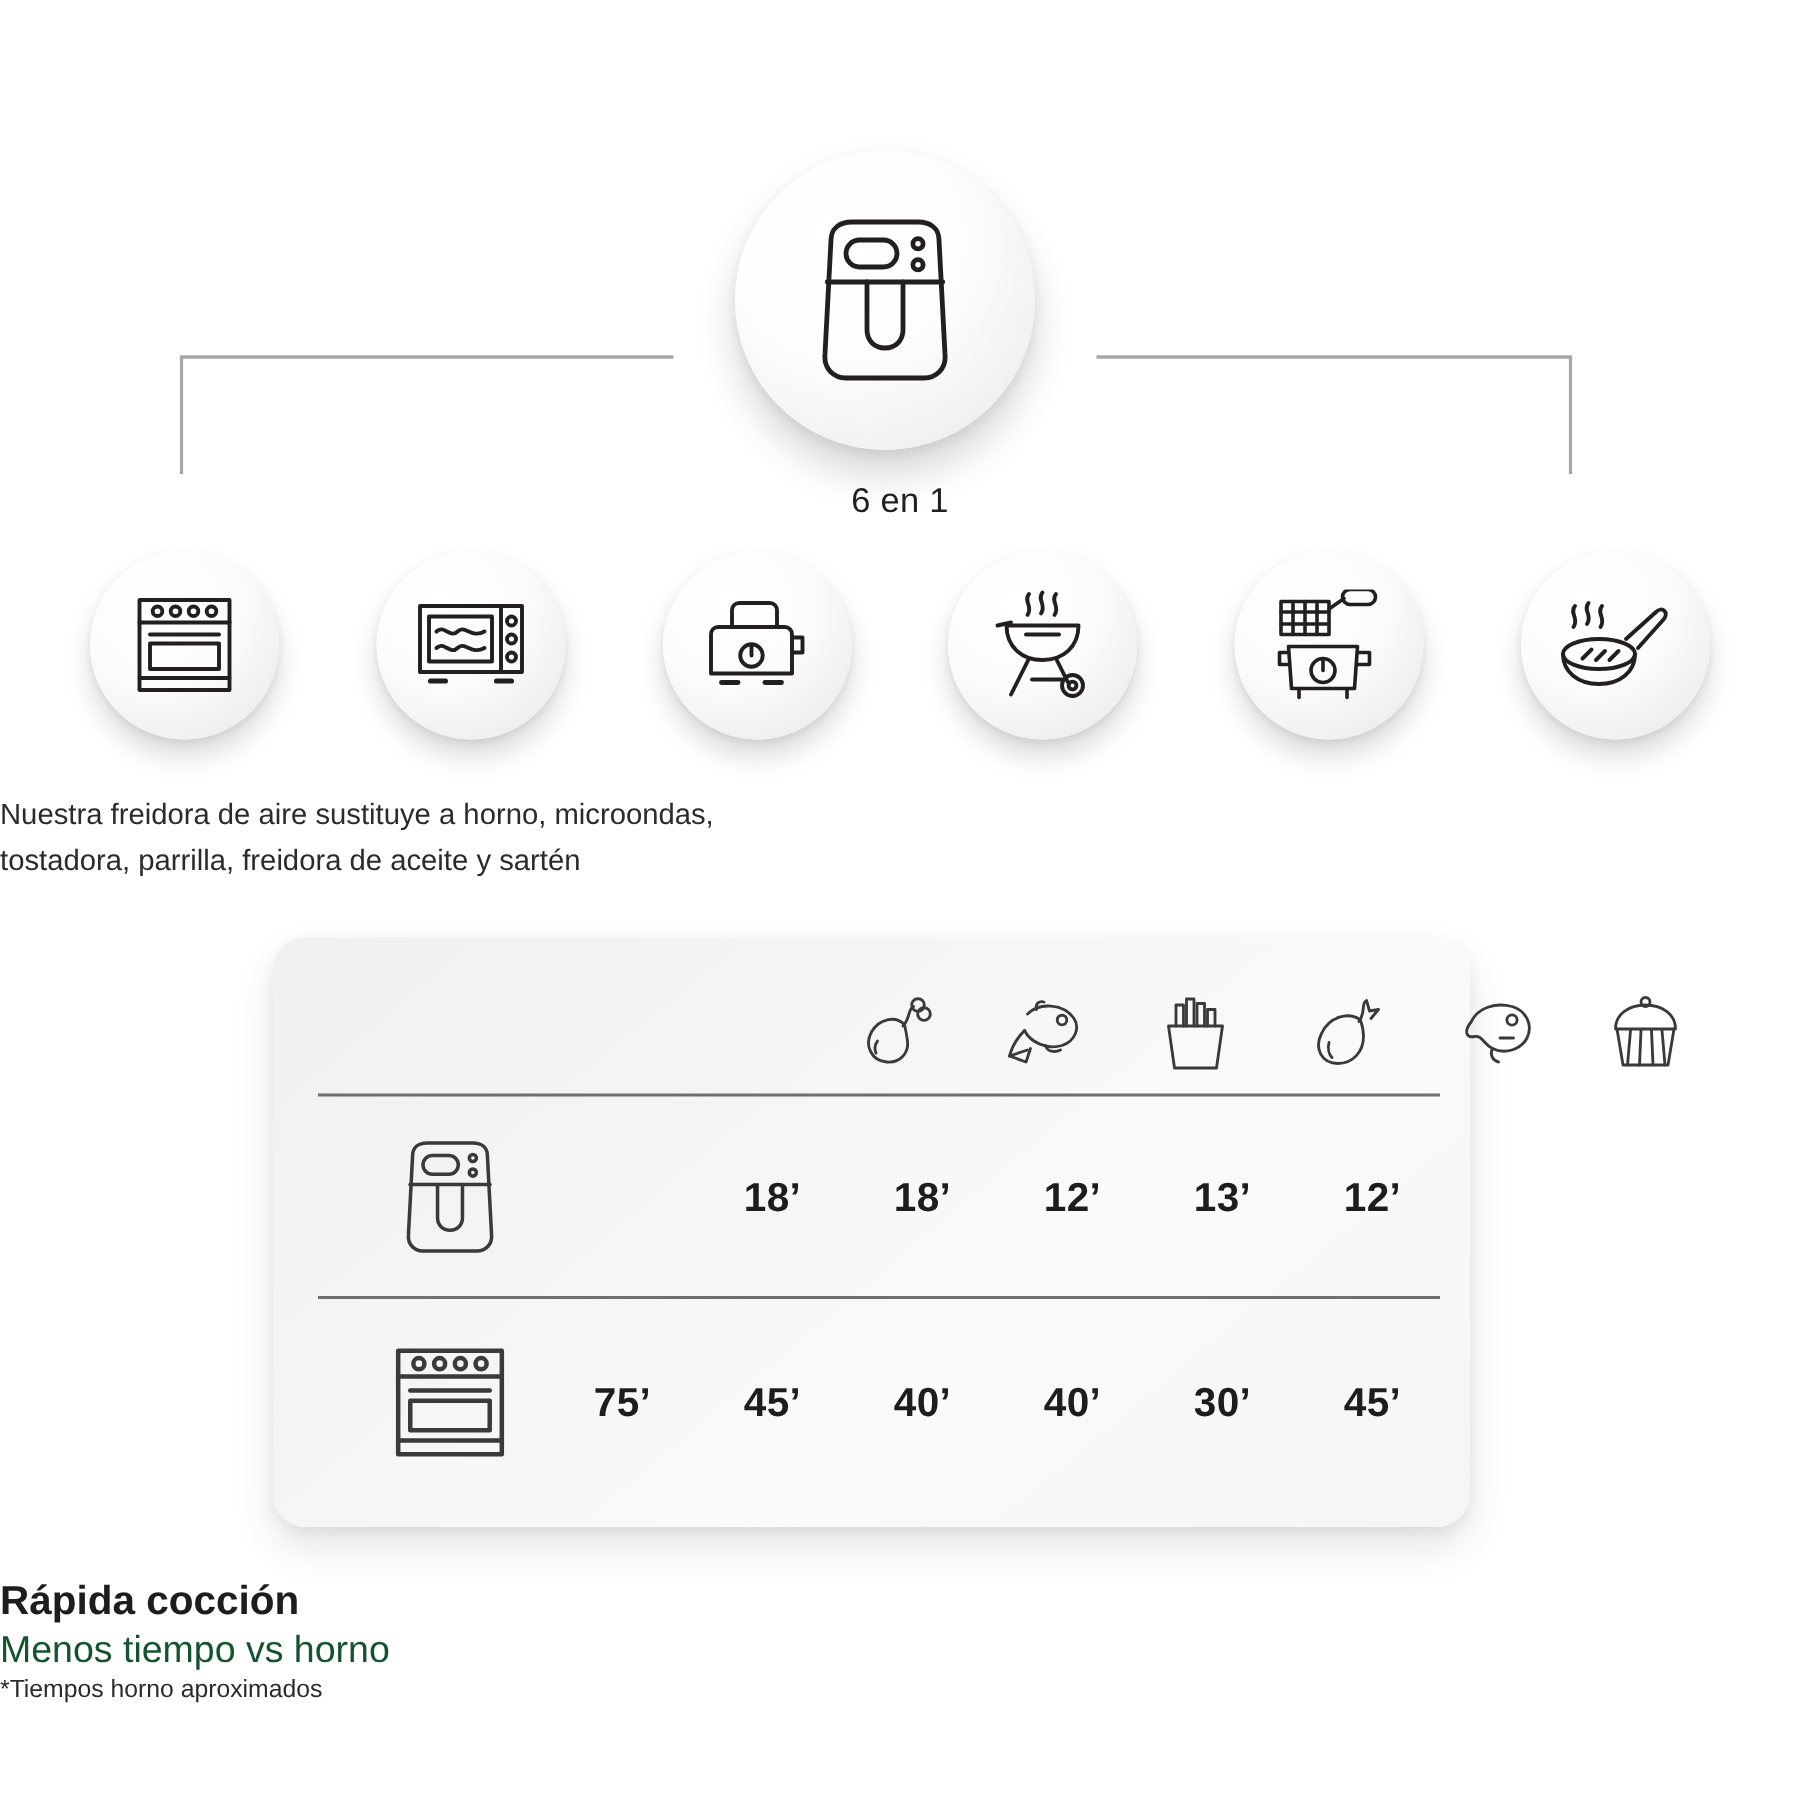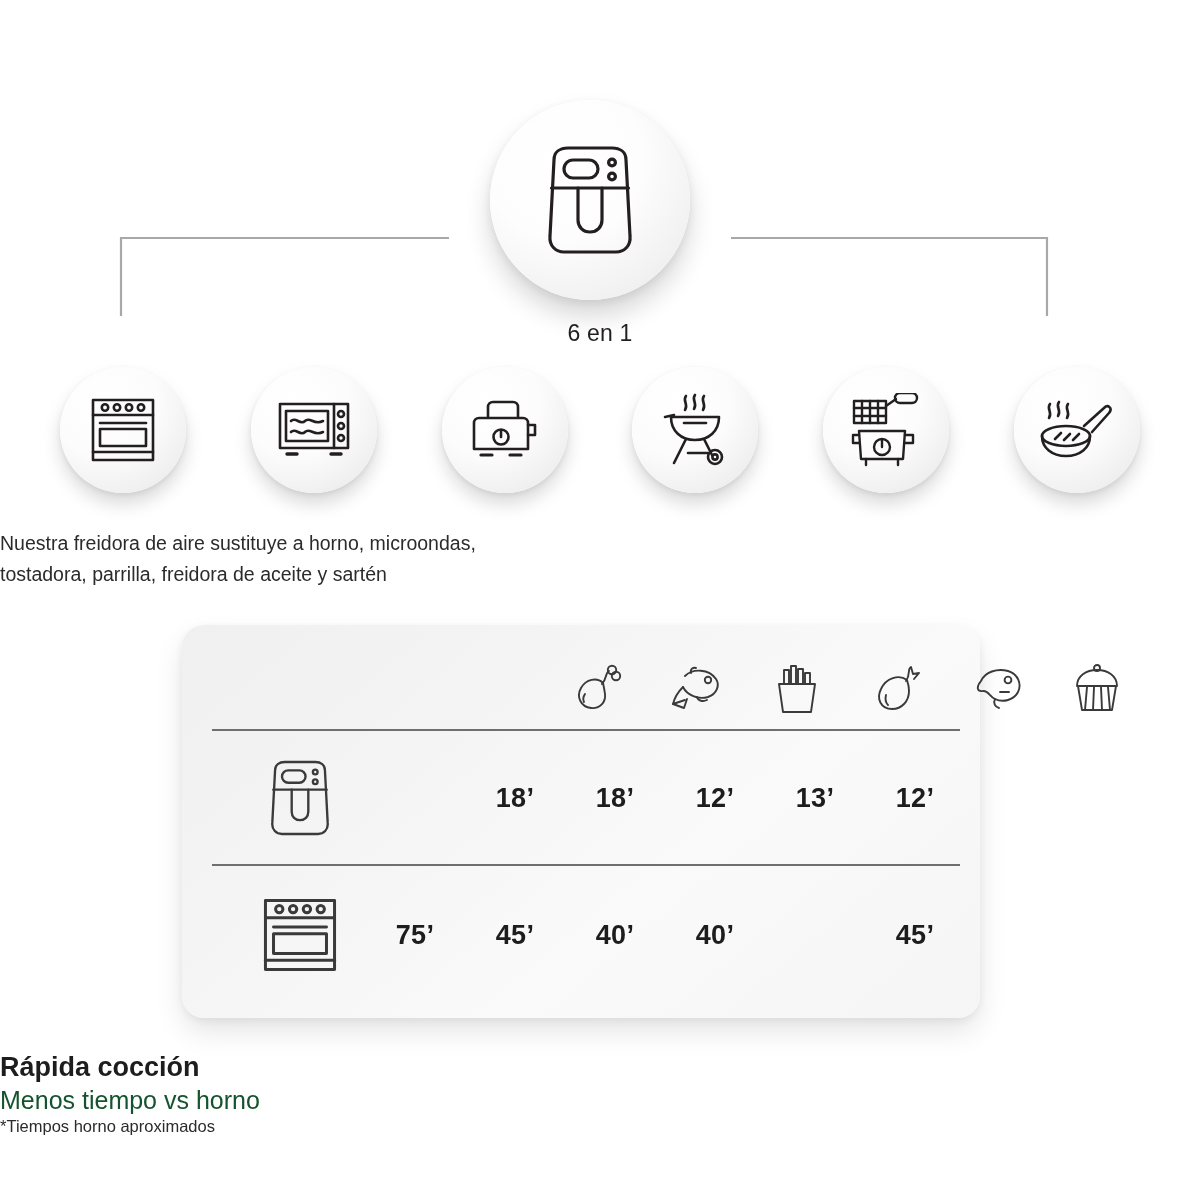--- a/index.html
+++ b/index.html
@@ -446,20 +446,21 @@
             <line x1="10" y1="25" x2="56" y2="25"></line>
             <rect x="10" y="31" width="46" height="17"></rect>
             <line x1="3" y1="54" x2="63" y2="54"></line>
           </svg>
         </span>
       </div>
       <div class="value-cell" style="left:233px;">75’</div>
       <div class="value-cell" style="left:333px;">45’</div>
       <div class="value-cell" style="left:433px;">40’</div>
       <div class="value-cell" style="left:533px;">40’</div>
+      <div class="value-cell" style="left:633px;">30’</div>
       <div class="value-cell" style="left:733px;">45’</div>
     </div>
 
   </div>
 </div>
 
 <div class="footer-block">
   <div class="footer-title">Rápida cocción</div>
   <div class="footer-sub">Menos tiempo vs horno</div>
   <div class="footer-note">*Tiempos horno aproximados</div>

